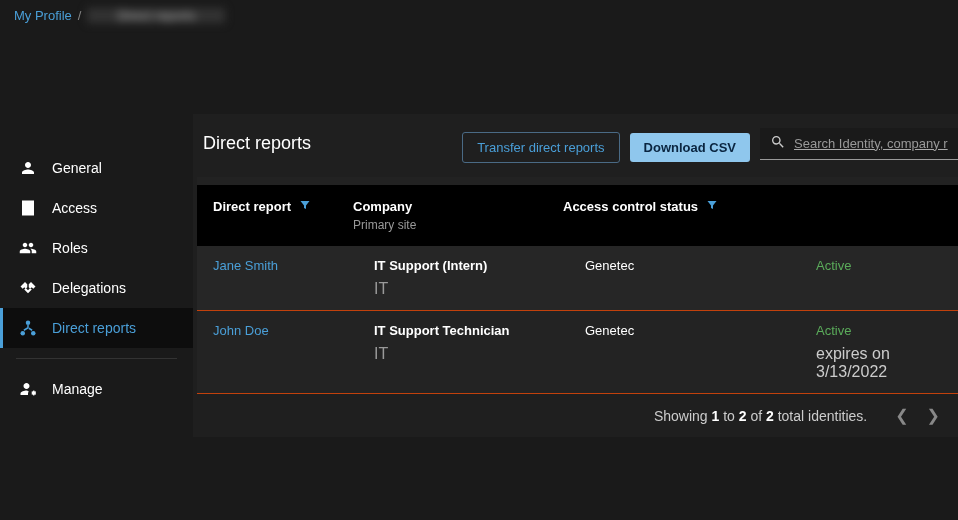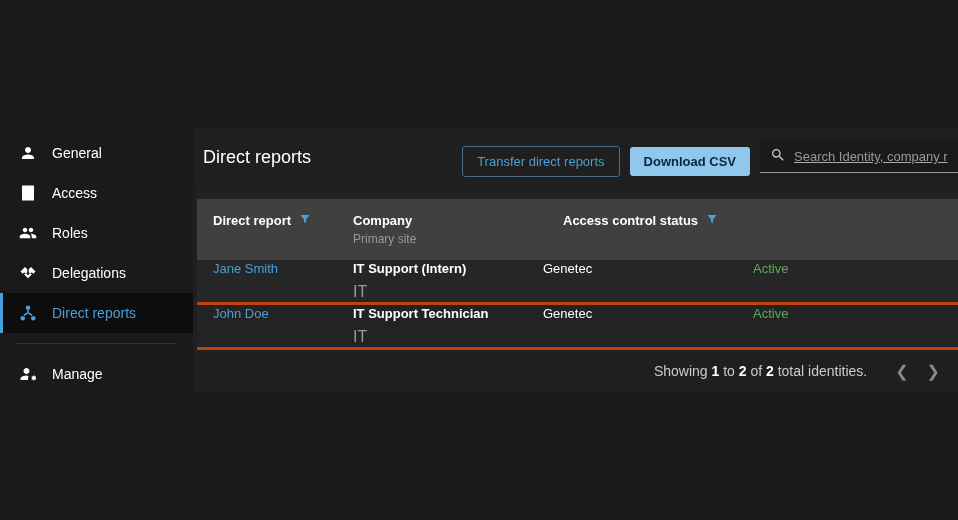--- a/index.html
+++ b/index.html
@@ -20,44 +20,49 @@
   .content { flex: 1; display: flex; flex-direction: column; background: #1f1f1f; min-width: 0; }
   .topbar { display: flex; align-items: center; padding: 10px 0 14px 4px; gap: 10px; }
   .page-title { font-size: 18px; font-weight: 400; color: #fff; flex: 1; padding-left: 6px; }
   .btn { padding: 7px 14px; border-radius: 3px; font-size: 13px; cursor: pointer; border: none; font-family: inherit; margin-top: 8px; }
   .btn-outline { background: transparent; color: #4a9fd8; border: 1px solid #4a6a85; }
   .btn-primary { background: #8fc7ed; color: #0a2540; font-weight: 600; }
   .search-wrap { display: flex; align-items: center; background: #1a1a1a; border-bottom: 1px solid #999; padding: 6px 10px; width: 198px; gap: 8px; }
   .search-wrap input { background: transparent; border: none; color: #aaa; outline: none; font-size: 13px; width: 100%; font-family: inherit; text-decoration: underline; }
   .search-wrap input::placeholder { color: #999; }
   .table-wrap { flex: 1; background: #222; margin-left: 4px; overflow: hidden; }
-  .thead { display: flex; background: #404040; padding: 14px 16px; margin-top: 8px; }
+  .thead { display: flex; background: #000000; padding: 14px 16px; margin-top: 8px; }
   .col { display: flex; flex-direction: column; gap: 4px; }
   .col-1 { width: 140px; }
   .col-2 { width: 190px; }
   .col-3 { width: 210px; }
   .col-4 { flex: 1; }
   .th-main { font-weight: 700; color: #fff; font-size: 13px; display: flex; align-items: center; gap: 8px; }
   .th-sub { color: #999; font-size: 12px; }
   .filter-icon svg { fill: #4a9fd8; }
-  .trow { display: flex; padding: 1px 16px; border-bottom: 3px solid #c2410c; background: #262626; }
+  .trow { display: flex; padding: 12px 16px; border-bottom: 1px solid #c2410c; background: #262626; gap: 21px; }
   .trow:nth-child(odd) { background: #232323; }
   .cell-main { font-weight: 600; color: #fff; font-size: 13px; }
   .cell-sub { color: #999; font-size: 16px; margin-top: 3px; }
   .link { color: #4a9fd8; font-weight: 400; cursor: pointer; }
   .status-active { color: #5aab5a; }
   .footer { display: flex; align-items: center; justify-content: flex-end; padding: 12px 18px; gap: 28px; background: #1f1f1f; font-size: 14px; color: #ccc; }
   .footer .pager { display: flex; gap: 18px; }
   .footer .pager span { color: #888; cursor: pointer; font-size: 16px; }
   .showing strong { color: #fff; font-weight: 700; }
 </style>
 </head>
 <body>
 <div class="app">
 
+  <div class="breadcrumb">
+    <span class="breadcrumb-root">My Profile</span>
+    <span class="breadcrumb-sep">/</span>
+    <span class="breadcrumb-blur">Direct reports</span>
+  </div>
 
   <div class="main">
     <nav class="sidebar">
       <div class="nav-item">
         <span class="nav-icon">
             <svg viewBox="0 0 24 24" width="18" height="18">
               <path d="M12 12c2.2 0 4-1.8 4-4s-1.8-4-4-4-4 1.8-4 4 1.8 4 4 4zm0 2c-2.7 0-8 1.3-8 4v2h16v-2c0-2.7-5.3-4-8-4z"></path>
             </svg>
           </span>
         <span>General</span>
@@ -169,20 +174,21 @@
             </div>
           <div class="col col-2">
             <div class="cell-main">IT Support Technician</div>
             <div class="cell-sub">IT</div>
           </div>
           <div class="col col-3">
               <div class="cell-main" style="font-weight:400">Genetec</div>
             </div>
           <div class="col col-4">
             <div class="status-active">Active</div>
+            <div class="cell-sub" style="color:#ccc">expires on 3/13/2022</div>
           </div>
         </div>
       </div>
 
       <div class="footer">
         <span class="showing">
           <span>Showing </span>
           <strong>1</strong>
           <span> to </span>
           <strong>2</strong>

